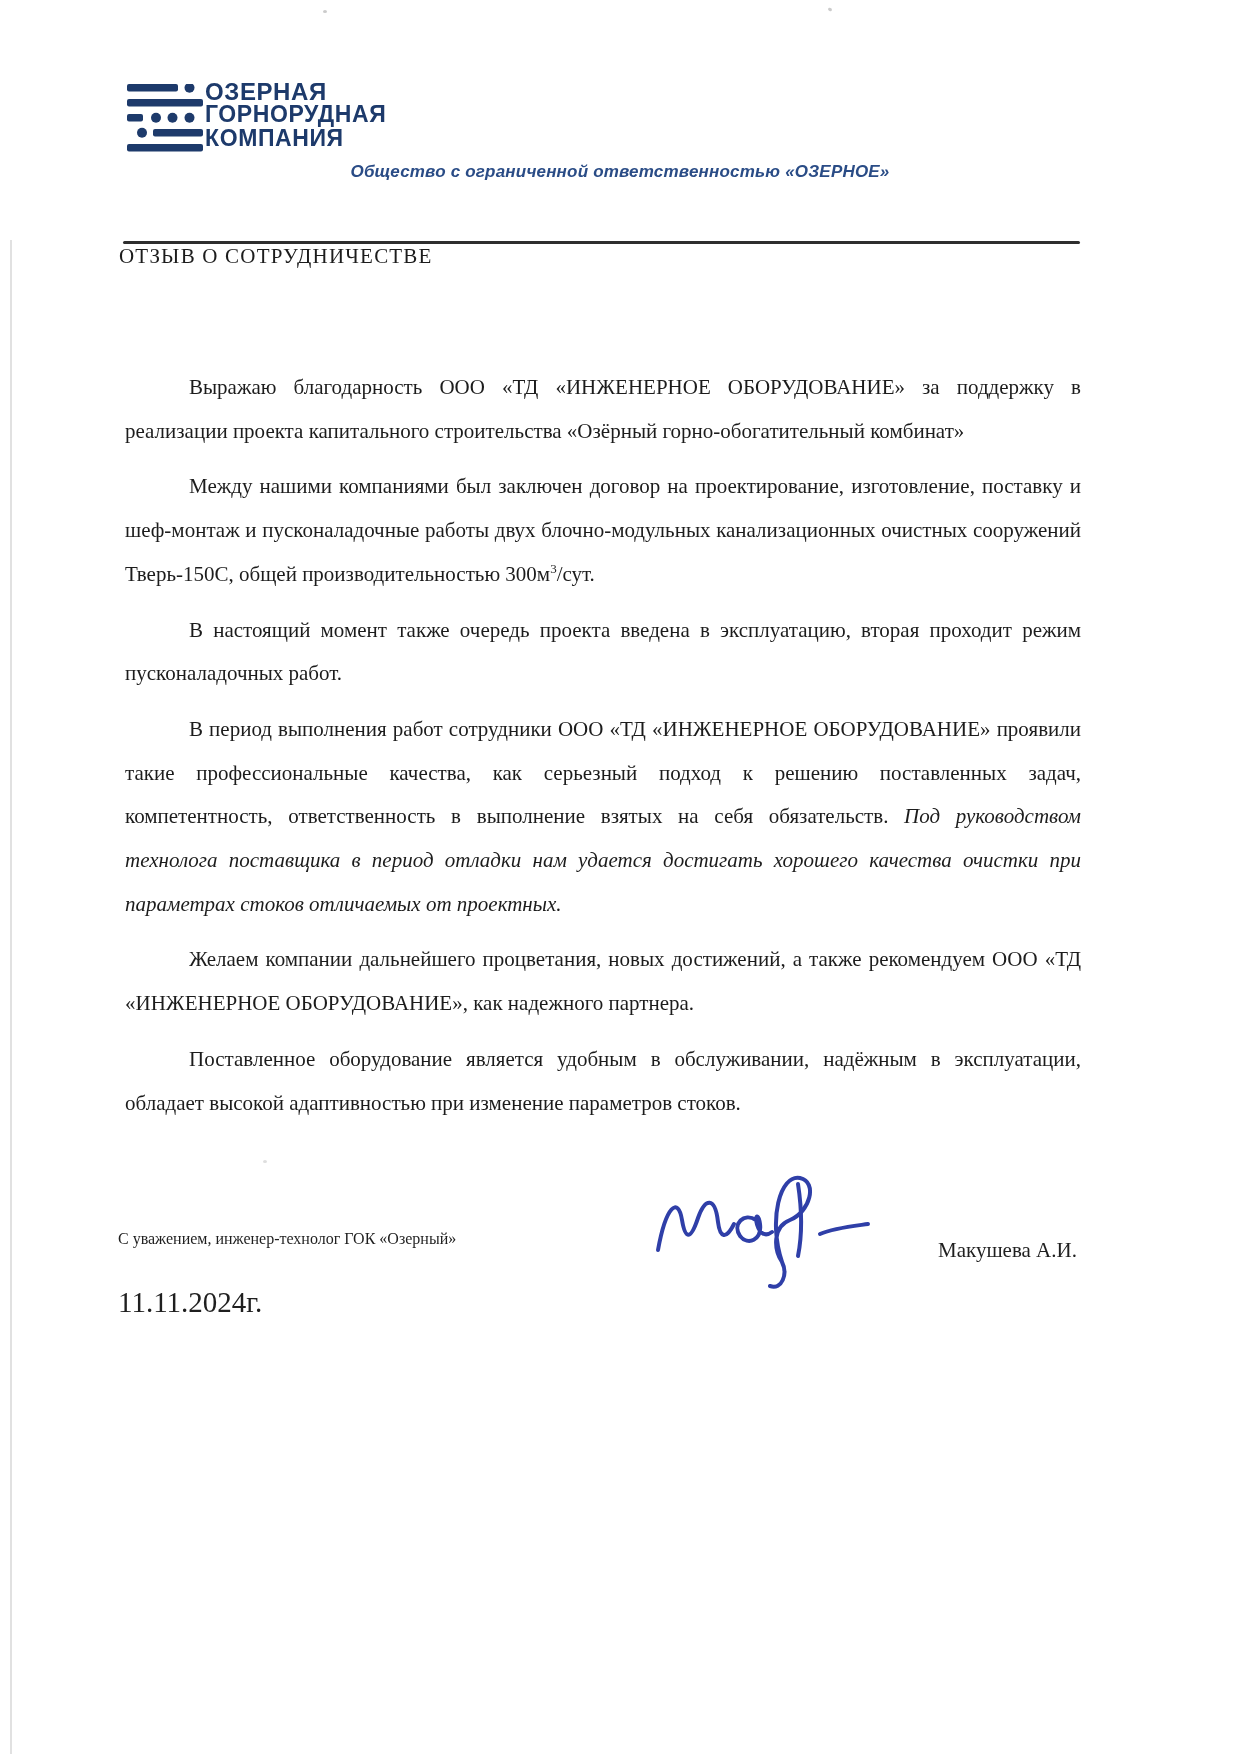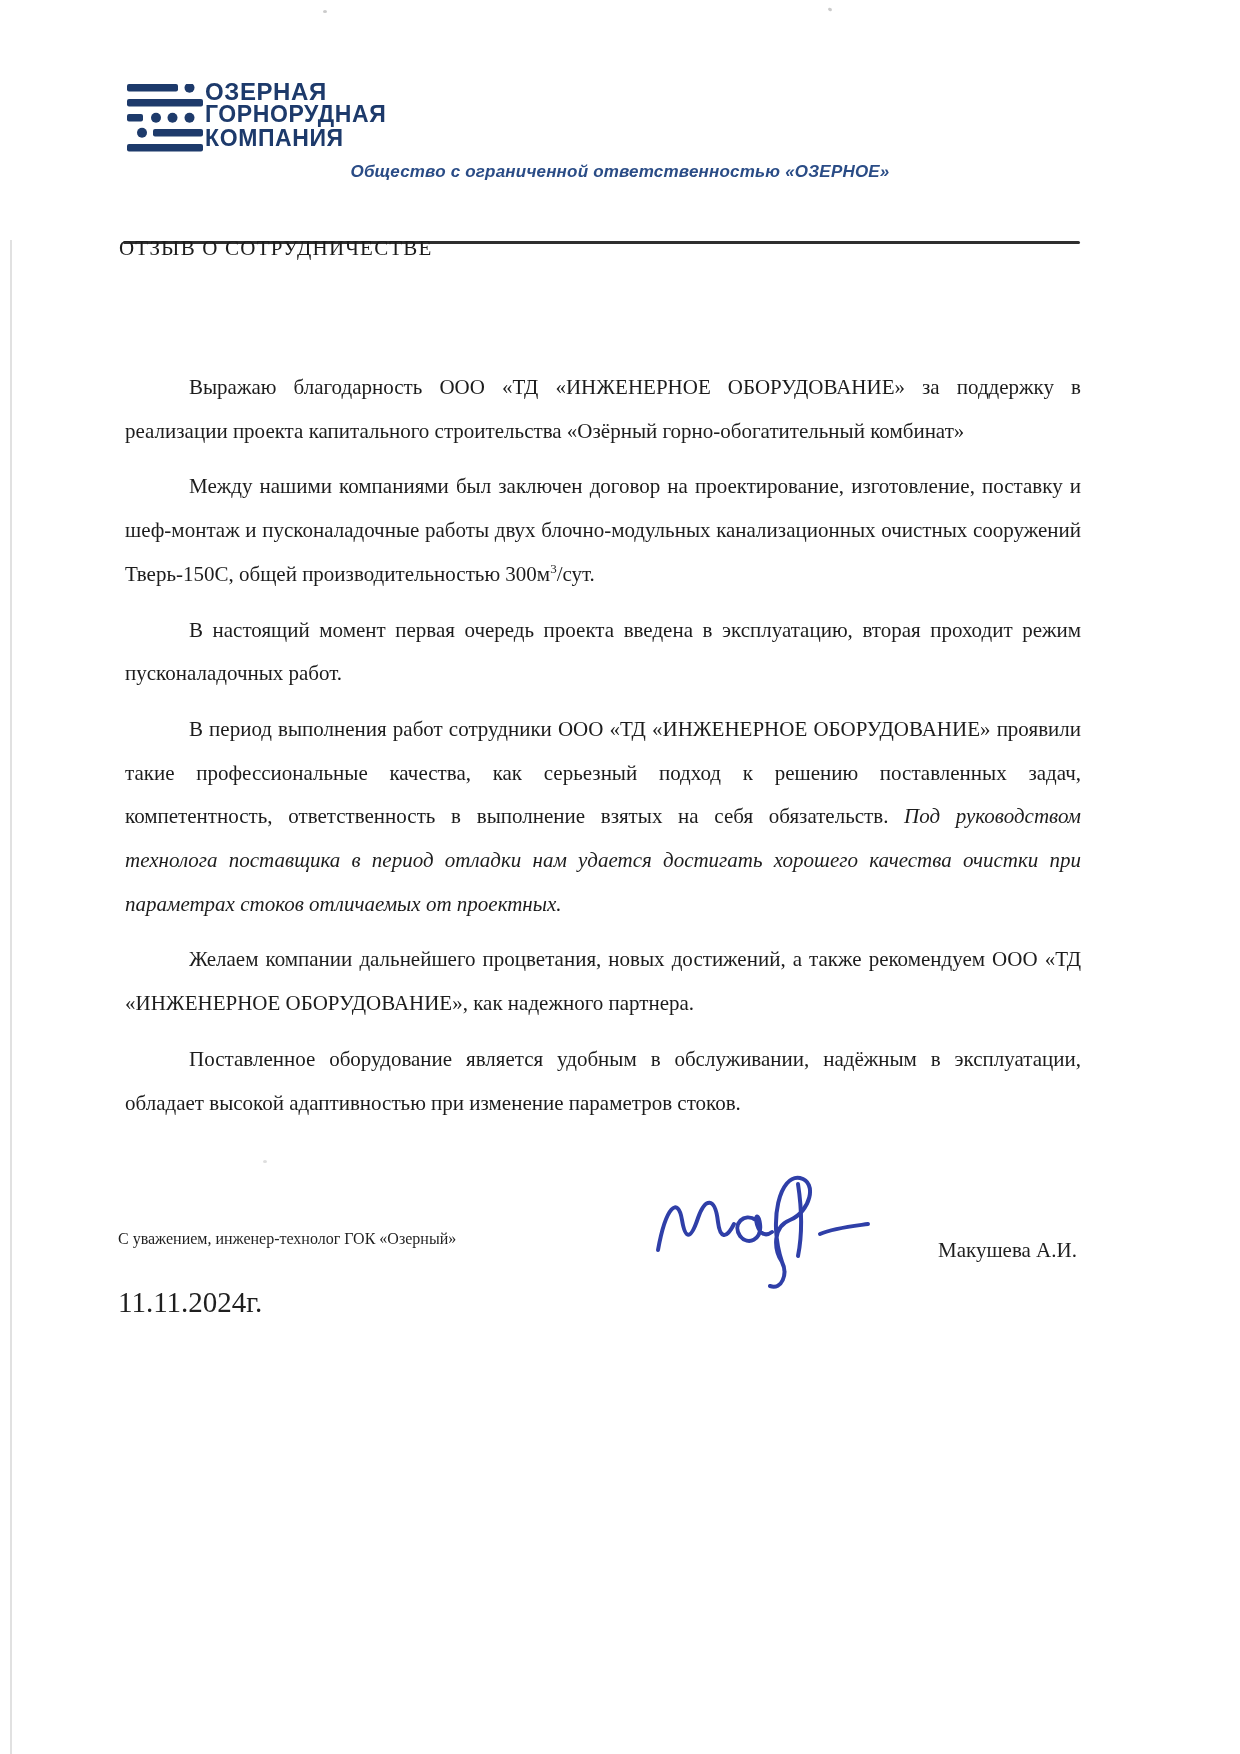--- a/index.html
+++ b/index.html
@@ -46,21 +46,21 @@
     color:#2a4c86;
     letter-spacing:.2px;
   }
   .rule{
     position:absolute;top:241px;left:123px;width:957px;height:3px;
     background:#2e2e2e;border-radius:2px;
   }
 
   
   .title{
-    position:absolute;top:236px;left:119px;
+    position:absolute;top:244px;left:119px;
     font-size:21px;font-weight:normal;
     letter-spacing:1.2px;margin:0;
     color:#1c1c1c;
   }
   .letter-body{
     position:absolute;top:354px;left:113px;width:980px;
     font-size:21px;line-height:43.7px;
     text-align:justify;
     color:#1c1c1c;
   }
@@ -119,21 +119,21 @@
 
   <div class="rule"></div>
 
   <h1 class="title">ОТЗЫВ О СОТРУДНИЧЕСТВЕ</h1>
 
   <div class="letter-body">
     <p><span>Выражаю благодарность ООО «ТД «ИНЖЕНЕРНОЕ ОБОРУДОВАНИЕ» за поддержку в реализации проекта капитального строительства «Озёрный горно-обогатительный комбинат»</span></p>
 
     <p><span>Между нашими компаниями был заключен договор на проектирование, изготовление, поставку и шеф-монтаж и пусконаладочные работы двух блочно-модульных канализационных очистных сооружений Тверь-150С, общей производительностью 300м</span><sup>3</sup><span>/сут.</span></p>
 
-    <p><span>В настоящий момент первая очередь проекта введена в эксплуатацию, вторая проходит режим пусконаладочных работ.</span></p>
+    <p><span>В настоящий момент также очередь проекта введена в эксплуатацию, вторая проходит режим пусконаладочных работ.</span></p>
 
     <p><span>В период выполнения работ сотрудники ООО «ТД «ИНЖЕНЕРНОЕ ОБОРУДОВАНИЕ» проявили такие профессиональные качества, как серьезный подход к решению поставленных задач, компетентность, ответственность в выполнение взятых на себя обязательств.  </span><span class="it">Под руководством технолога поставщика в период отладки нам удается достигать хорошего качества очистки при параметрах стоков отличаемых от проектных.</span></p>
 
     <p><span>Желаем компании дальнейшего процветания, новых достижений, а также рекомендуем ООО «ТД «ИНЖЕНЕРНОЕ ОБОРУДОВАНИЕ», как надежного партнера.</span></p>
 
     <p><span>Поставленное оборудование является удобным в обслуживании, надёжным в эксплуатации, обладает высокой адаптивностью при изменение параметров стоков.</span></p>
   </div>
 
   <div class="closing">С уважением, инженер-технолог ГОК «Озерный»</div>
 

